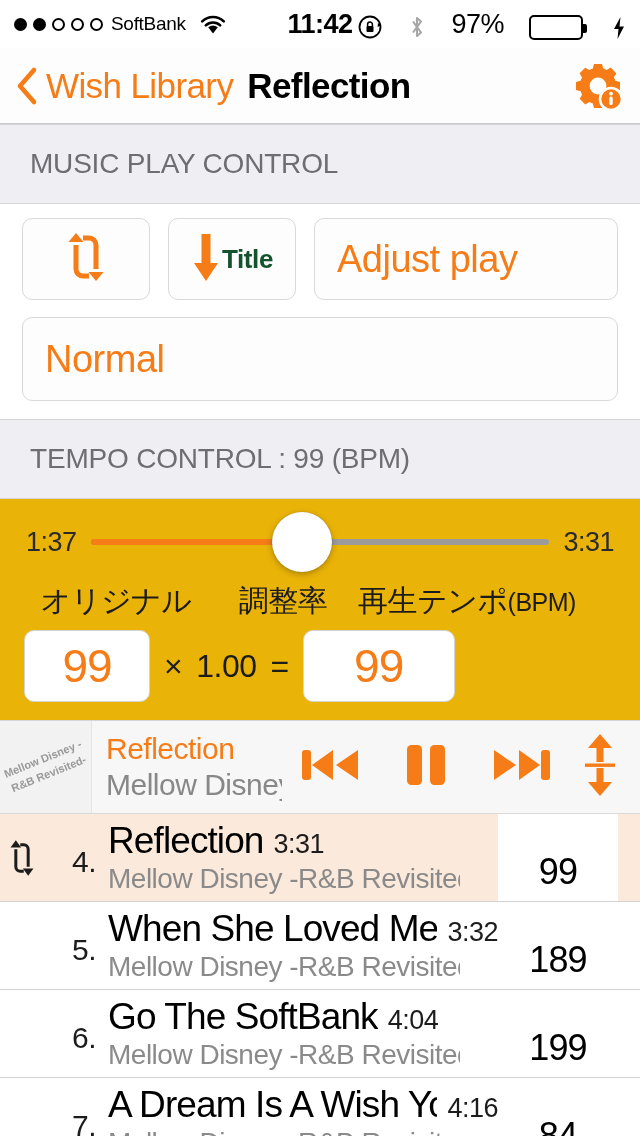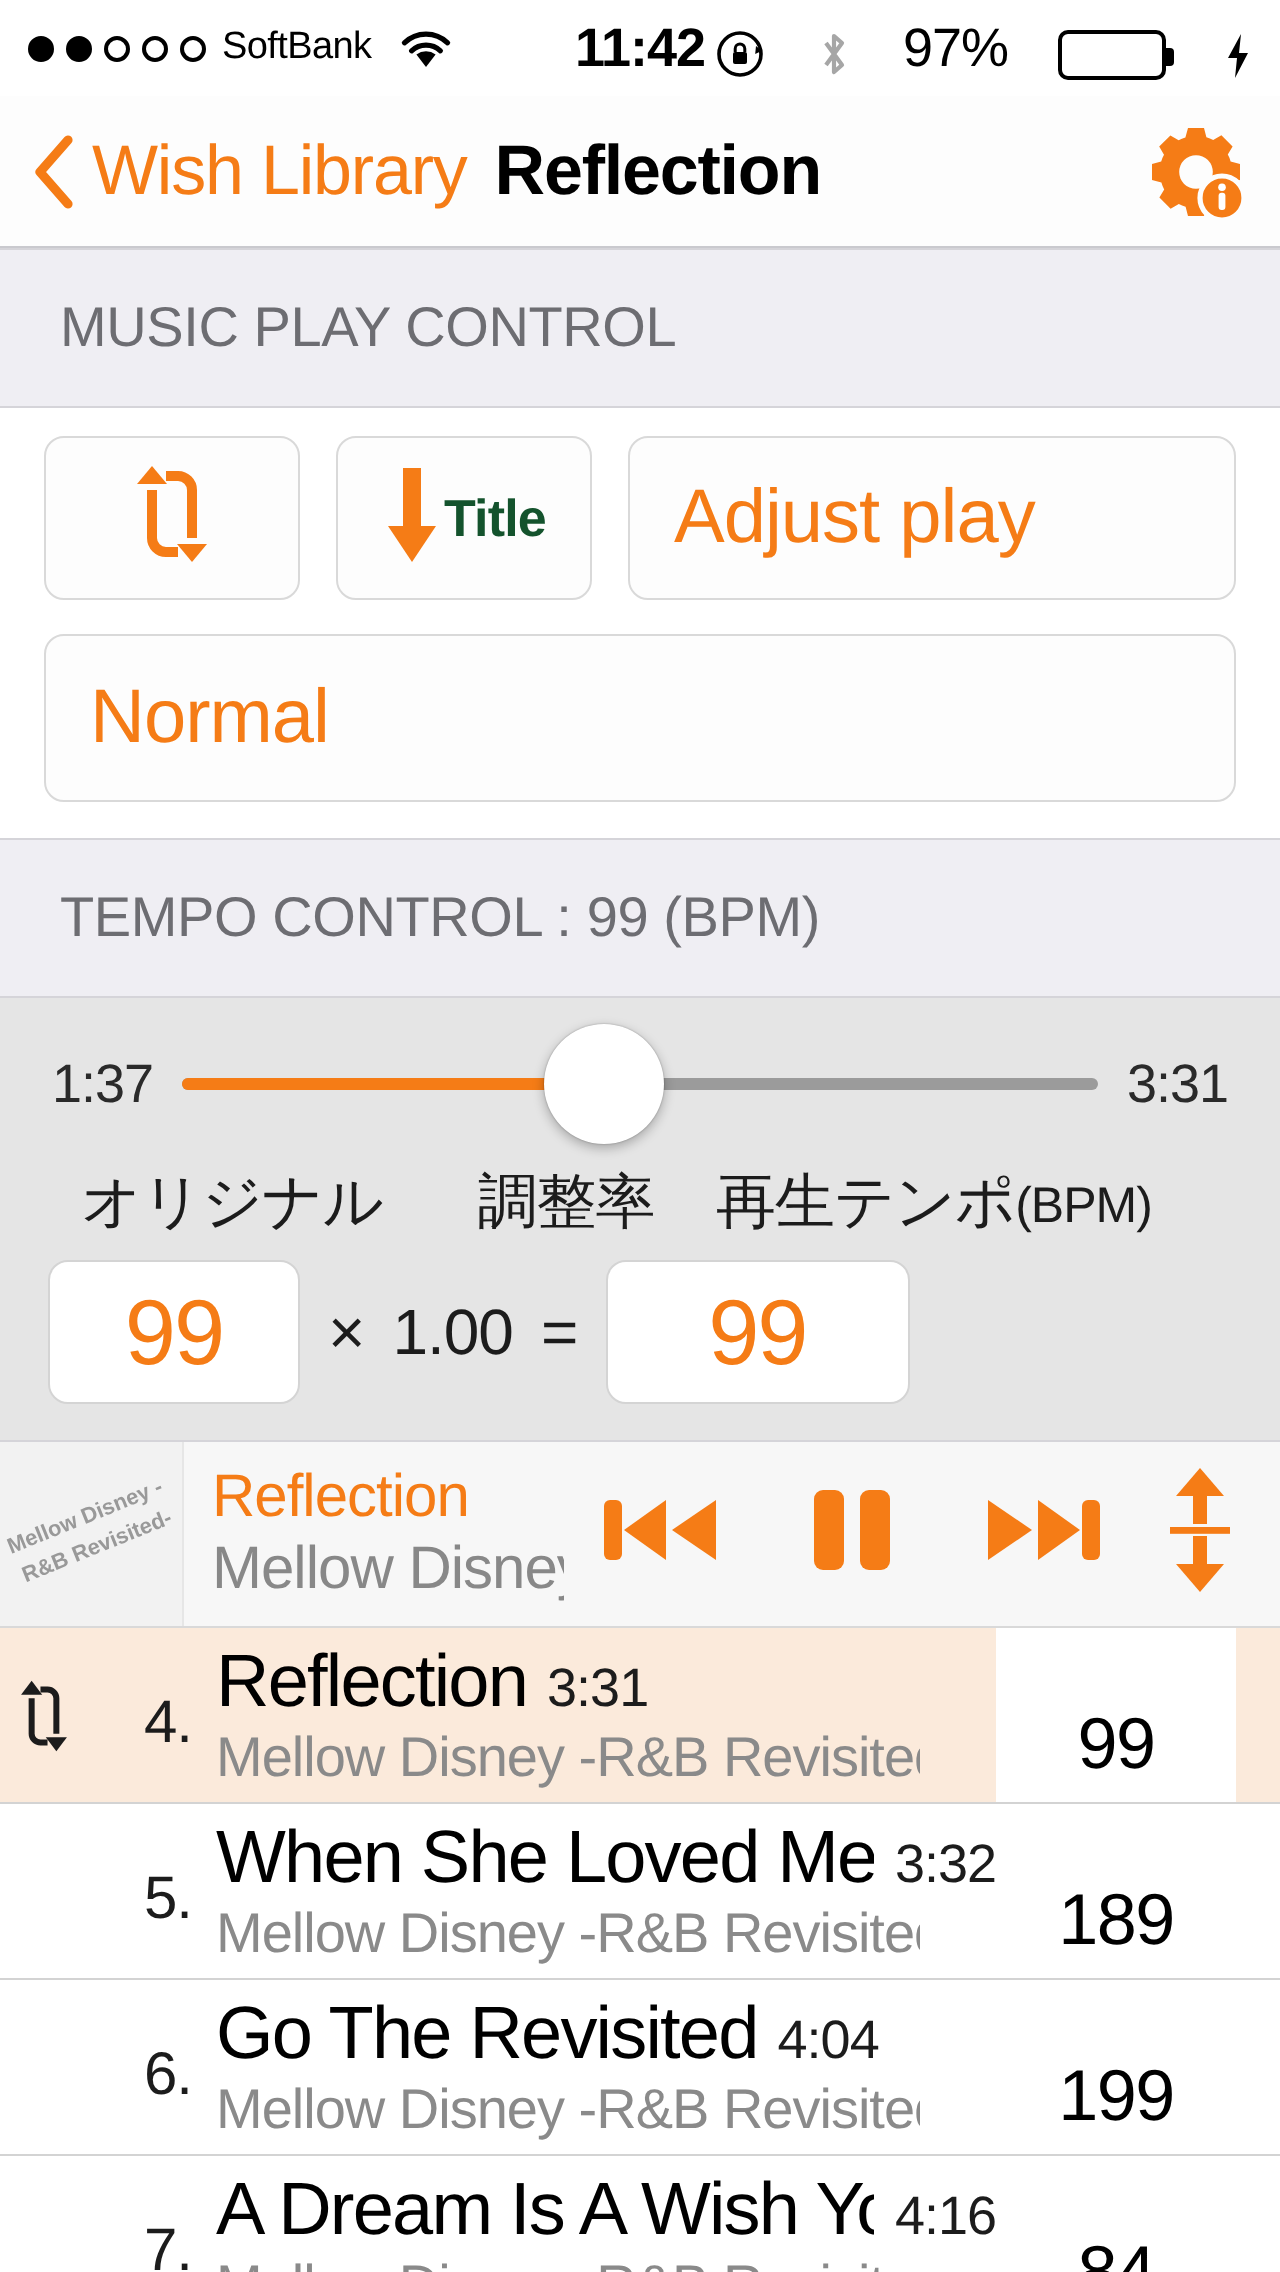--- a/index.html
+++ b/index.html
@@ -80,21 +80,21 @@
   .btn.icon-btn { width: 128px; justify-content: center; }
   .btn.wide { flex: 1; padding-left: 22px; font-size: 38px; letter-spacing: -0.5px; }
   .btn.full {
     width: 100%; margin-top: 17px; padding-left: 22px;
     font-size: 38px; letter-spacing: -0.5px; height: 84px;
   }
   .sort-wrap { display: flex; align-items: center; gap: 1px; }
   .sort-label { font-size: 26px; font-weight: bold; color: #14532d; letter-spacing: -0.4px; }
 
   
-  .tempo-body { background: #e5e5e5; padding: 10px 0 8px 0; }
+  .tempo-body { background: #eab308; padding: 10px 0 8px 0; }
   .slider-row {
     display: flex; align-items: center; padding: 0 26px;
     height: 66px; position: relative;
   }
   .slider-time { font-size: 27px; color: #2a2a2a; letter-spacing: -0.5px; flex: none; }
   .slider-track {
     flex: 1; height: 6px; margin: 0 14px; background: #9b9b9b;
     border-radius: 3px; position: relative;
   }
   .slider-fill { position: absolute; left: 0; top: 0; bottom: 0; background: #F57C16; border-radius: 3px; }
@@ -415,21 +415,21 @@
           <div class="tr-artist">Mellow Disney -R&amp;B Revisited</div>
         </div>
         <div class="col-bpm">189</div>
         <div class="col-pad"></div>
       </div>
       <div class="track-row">
         <div class="col-icon"></div>
         <div class="col-num">6.</div>
         <div class="col-main">
           <div class="main-top">
-            <span class="tr-title">Go The Revisited</span>
+            <span class="tr-title">Go The SoftBank</span>
             <span class="tr-time">4:04</span>
           </div>
           <div class="tr-artist">Mellow Disney -R&amp;B Revisited</div>
         </div>
         <div class="col-bpm">199</div>
         <div class="col-pad"></div>
       </div>
       <div class="track-row">
         <div class="col-icon"></div>
         <div class="col-num">7.</div>

